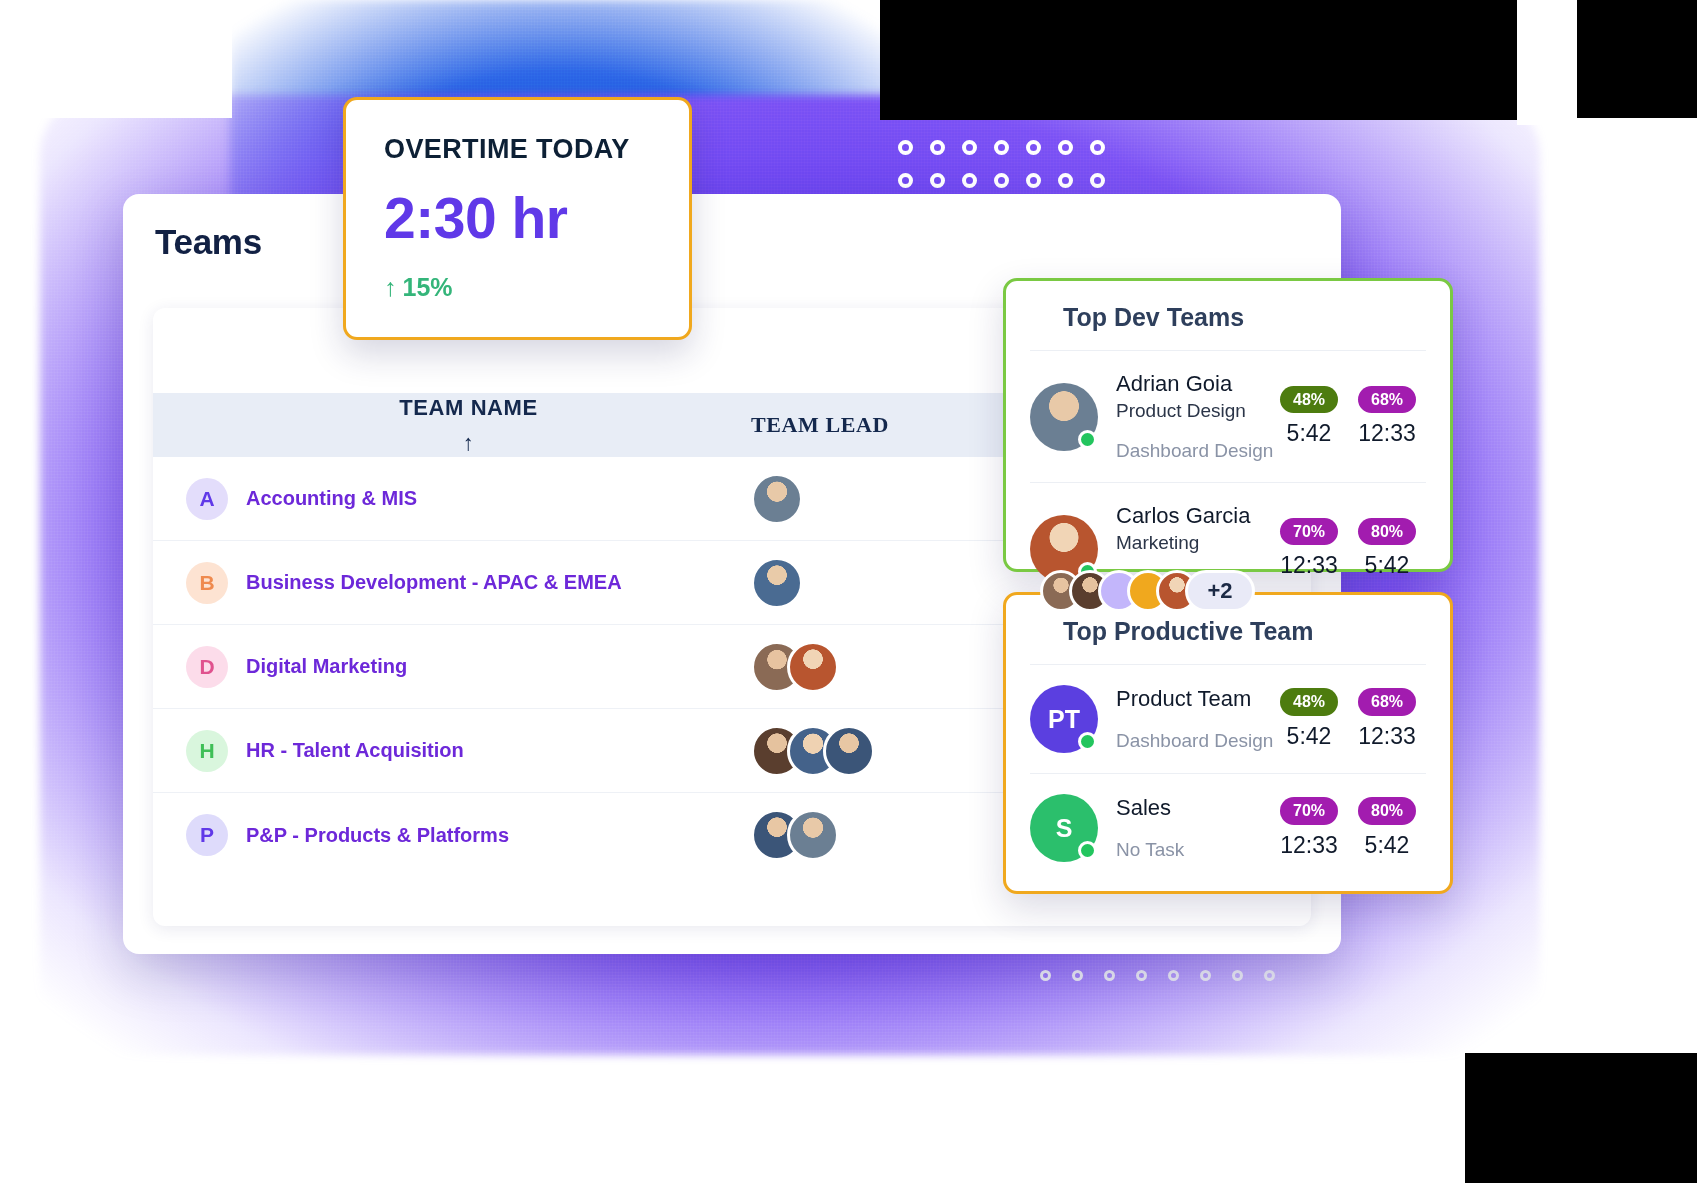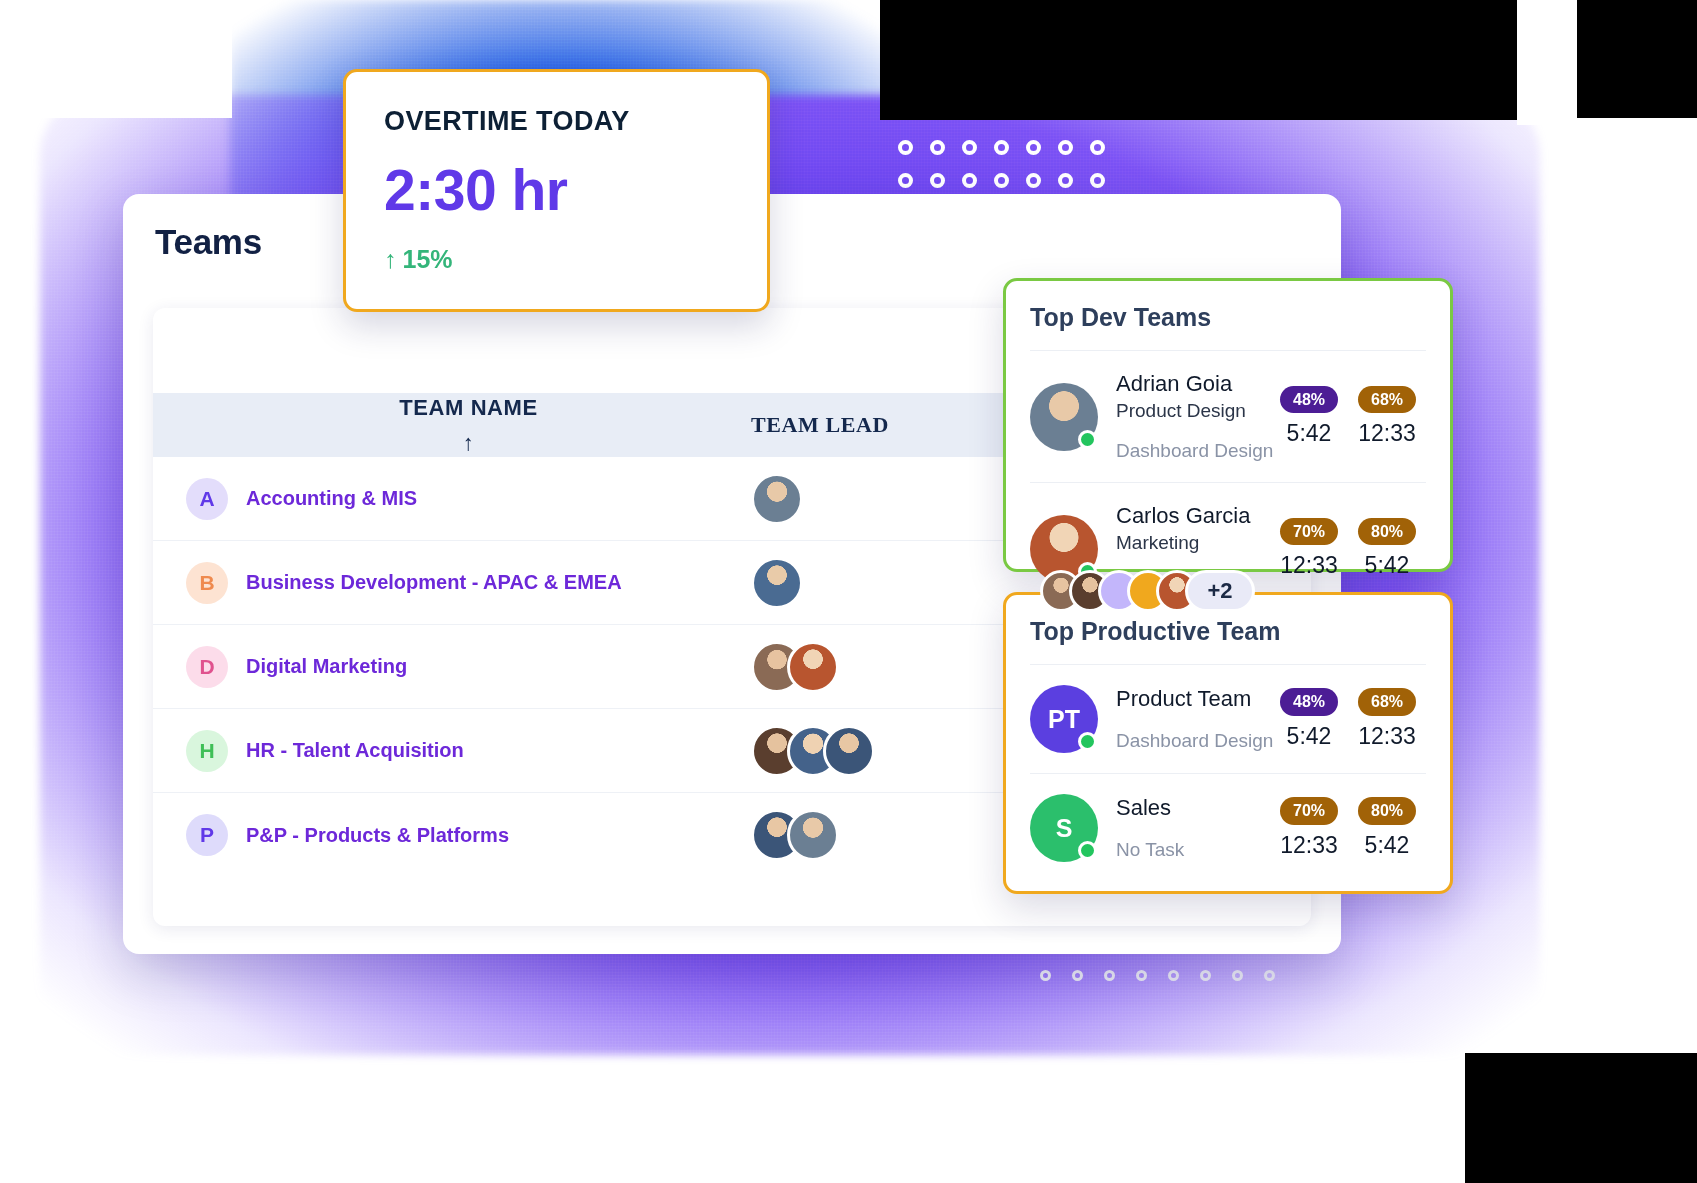--- a/index.html
+++ b/index.html
@@ -100,38 +100,38 @@
   .ph1 { background: radial-gradient(circle at 50% 34%, #e8c9a8 0 26%, #6b7f93 27% 100%), linear-gradient(160deg,#cfd9e4,#9aa9bb); }
   .ph3 { background: radial-gradient(circle at 50% 33%, #e9cba9 0 25%, #4a6b92 26% 100%), linear-gradient(150deg,#e2eaf3,#7e95b2); }
   .ph5 { background: radial-gradient(circle at 50% 34%, #e7c3a0 0 25%, #8a6a55 26% 100%), linear-gradient(140deg,#ead7c2,#a98a70); }
   .ph6 { background: radial-gradient(circle at 50% 33%, #f1d5b6 0 25%, #b8552f 26% 100%), linear-gradient(160deg,#f3d9c1,#c2704a); }
   .ph7 { background: radial-gradient(circle at 50% 33%, #e5c29e 0 25%, #5a3e2e 26% 100%), linear-gradient(170deg,#ecd8c4,#8d6a52); }
   .ph8 { background: radial-gradient(circle at 50% 34%, #efd2b2 0 26%, #44628a 27% 100%), linear-gradient(180deg,#dce7f1,#7990ad); }
   .ph9 { background: radial-gradient(circle at 50% 33%, #e8c7a4 0 25%, #3b5578 26% 100%), linear-gradient(150deg,#d9e4f0,#6f87a6); }
 
   
   .overtime {
-    position: absolute; left: 343px; top: 69px; width: 427px; height: 243px;
+    position: absolute; left: 343px; top: 97px; width: 349px; height: 243px;
     background: #ffffff; border: 3px solid #f0a81e; border-radius: 14px;
     box-shadow: 0 14px 34px rgba(30,25,90,0.18);
     padding: 34px 38px;
   }
   .ot-label { font-size: 27px; font-weight: 700; color: #0d2035; letter-spacing: 0.4px; }
   .ot-value { margin-top: 25px; font-size: 57px; font-weight: 700; color: #6039e8; letter-spacing: -0.5px; line-height: 1; }
   .ot-delta { margin-top: 26px; font-size: 25px; font-weight: 600; color: #34b57a; display: flex; align-items: center; gap: 6px; }
 
   
   .side-card {
     position: absolute; background: #ffffff; border-radius: 14px;
     box-shadow: 0 14px 36px rgba(30,25,90,0.16);
     padding: 22px 24px 10px 24px;
   }
   .side-green { left: 1003px; top: 278px; width: 450px; height: 294px; border: 3px solid #7ac943; }
   .side-orange { left: 1003px; top: 592px; width: 450px; height: 302px; border: 3px solid #f0a81e; }
-  .side-title { font-size: 25px; font-weight: 600; color: #2e3f5c; }
+  .side-title { font-size: 25px; font-weight: 600; color: #2e3f5c; margin-left: 33px; }
   .side-sep { height: 1px; background: #eceff4; margin: 18px 0 0 0; }
 
   .side-row { display: flex; align-items: center; padding: 20px 0 20px 0; border-bottom: 1px solid #eceff4; }
   .side-row:last-child { border-bottom: none; }
   .sr-avwrap { position: relative; width: 68px; height: 68px; flex: 0 0 auto; }
   .sr-av { width: 68px; height: 68px; border-radius: 50%; background-size: cover; }
   .sr-initials {
     width: 68px; height: 68px; border-radius: 50%;
     display: flex; align-items: center; justify-content: center;
     color: #fff; font-size: 25px; font-weight: 700;
@@ -142,22 +142,22 @@
   }
   .sr-info { flex: 1 1 auto; padding-left: 18px; min-width: 0; }
   .sr-name { font-size: 22px; font-weight: 400; color: #101a2b; white-space: nowrap; }
   .sr-role { font-size: 19px; color: #2b3548; margin-top: 3px; white-space: nowrap; }
   .sr-task { font-size: 19px; color: #8a93a6; margin-top: 18px; white-space: nowrap; }
   .sr-metric { width: 78px; text-align: center; flex: 0 0 auto; }
   .pill {
     display: inline-block; border-radius: 999px; color: #fff;
     font-size: 16px; font-weight: 700; padding: 5px 13px; line-height: 1.1;
   }
-  .pill-amber { background: #4c1d95; }
-  .pill-green { background: #a16207; }
+  .pill-amber { background: #4d7c0f; }
+  .pill-green { background: #a21caf; }
   .sr-time { font-size: 23px; font-weight: 400; color: #101a2b; margin-top: 7px; }
 
   
   .cluster {
     position: absolute; left: 1040px; top: 570px; display: flex; align-items: center;
     z-index: 1;
   }
   .cl-av { width: 42px; height: 42px; border-radius: 50%; border: 3px solid #fff; margin-left: -13px; }
   .cl-av:first-child { margin-left: 0; }
   .cl-more {

